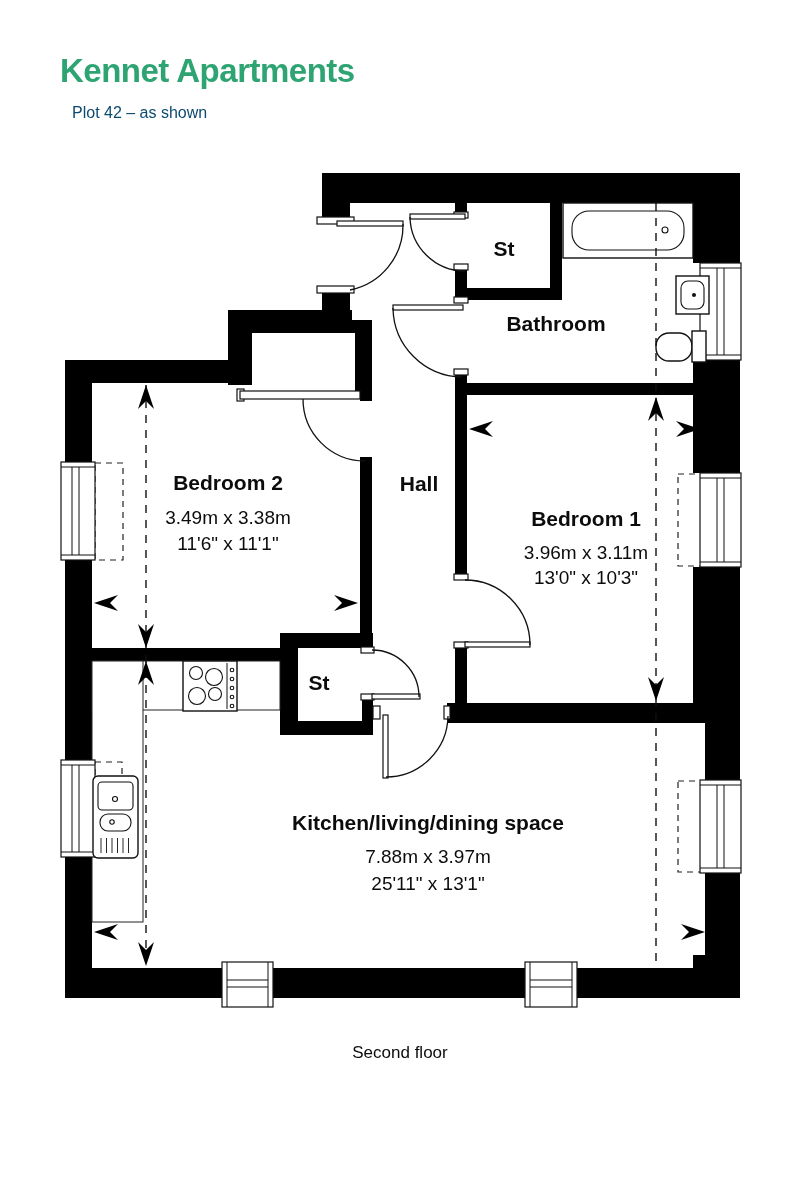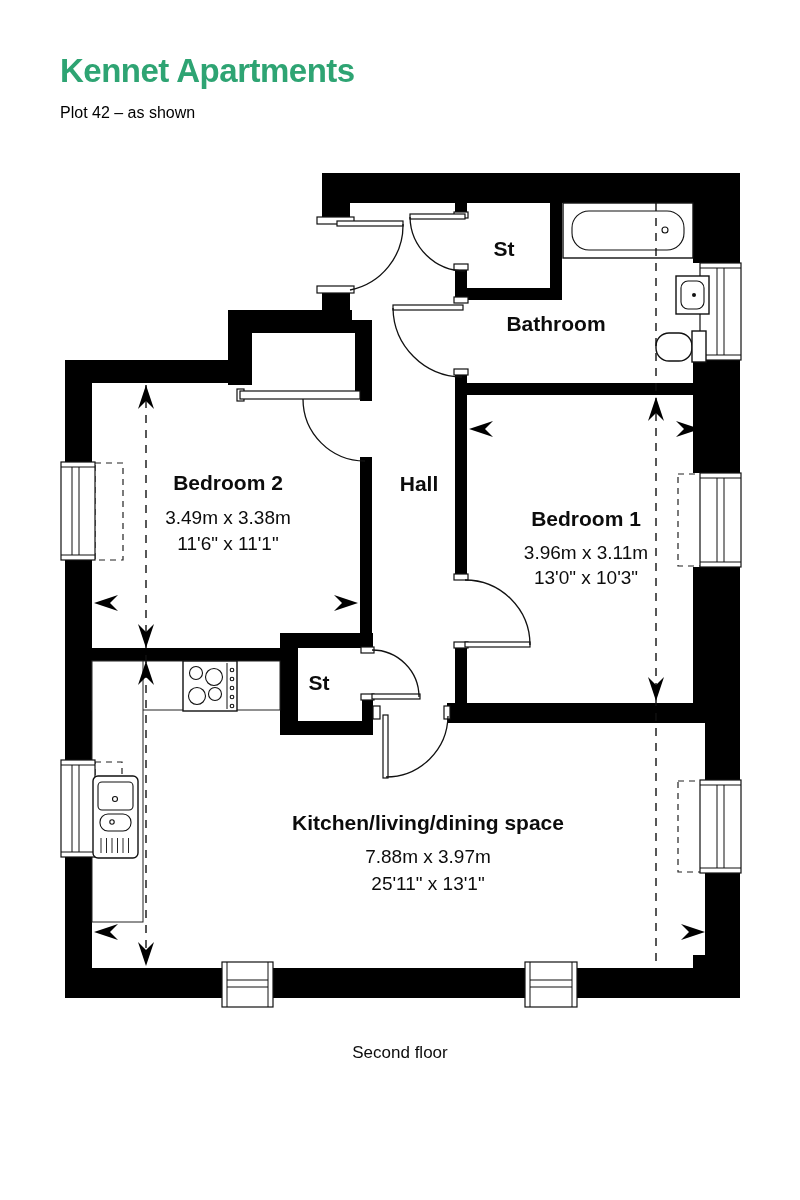--- a/index.html
+++ b/index.html
@@ -1,20 +1,20 @@
 <!DOCTYPE html>
 <html><head>
 <meta charset="utf-8">
 <style>
   html,body{margin:0;padding:0;background:#fff;}
   .page{position:relative;width:800px;height:1200px;background:#ffffff;overflow:hidden;
         font-family:"Liberation Sans", sans-serif;}
   .header{position:absolute;left:60px;top:52px;}
   .title{font-size:33px;font-weight:800;letter-spacing:-0.5px;margin:0;}
-  .subtitle{font-size:16px;color:#000000;margin:14px 0 0 0;}
+  .subtitle{font-size:16px;color:#0c4a6e;margin:14px 0 0 12px;}
   svg text{font-family:"Liberation Sans", sans-serif;fill:#0c0c0c;}
   .room-label{font-size:21px;font-weight:bold;}
   .dim-label{font-size:19px;}
   .floor-label{font-size:17px;}
   .wall{fill:#000;}
   .thin{fill:#fff;stroke:#111;stroke-width:1.2;}
   .fixture{fill:#fff;stroke:#111;stroke-width:1.4;}
   .fixline{fill:none;stroke:#111;stroke-width:1.1;}
   .arc{fill:none;stroke:#111;stroke-width:1.3;}
   .dashrect{fill:none;stroke:#222;stroke-width:1.2;stroke-dasharray:6 5;}

